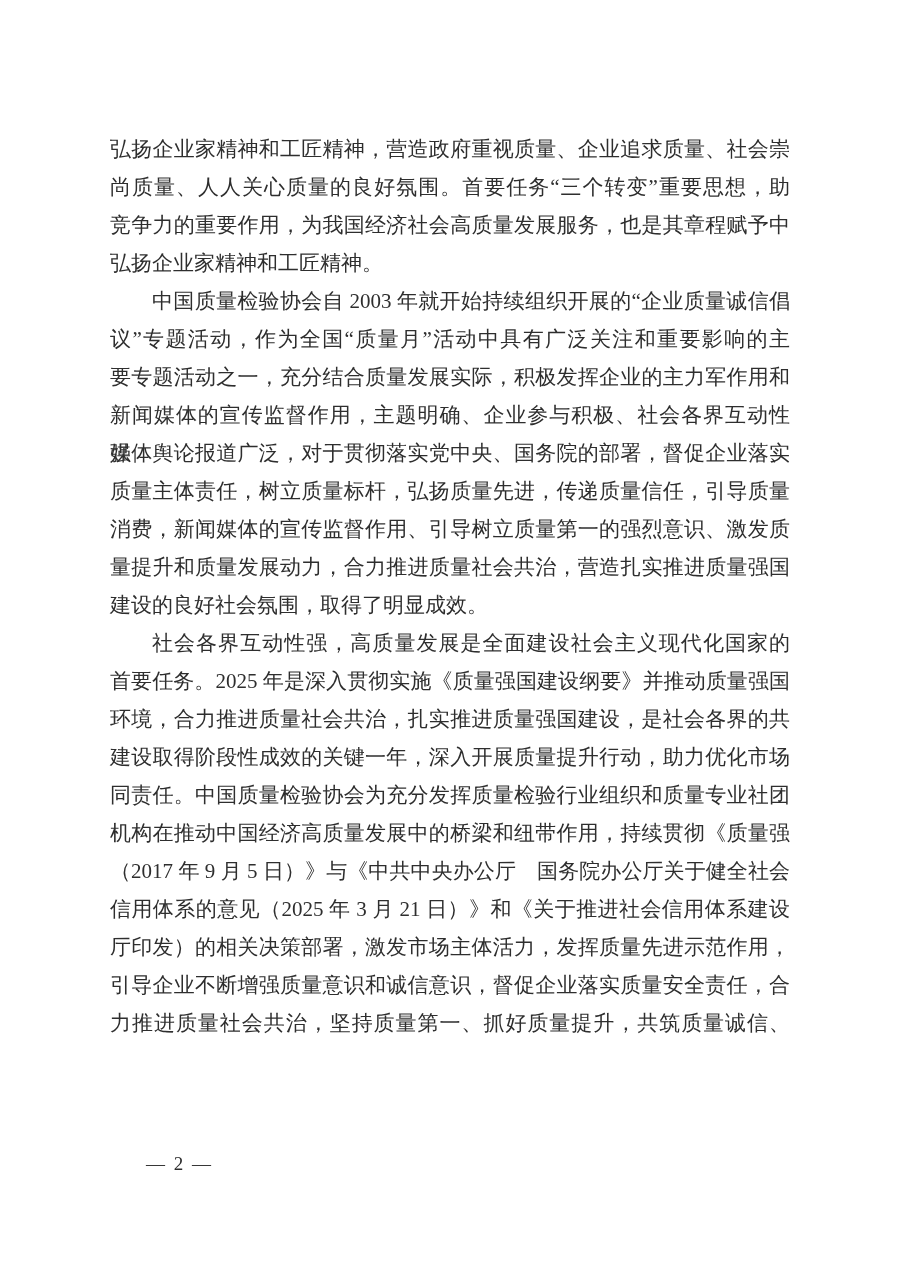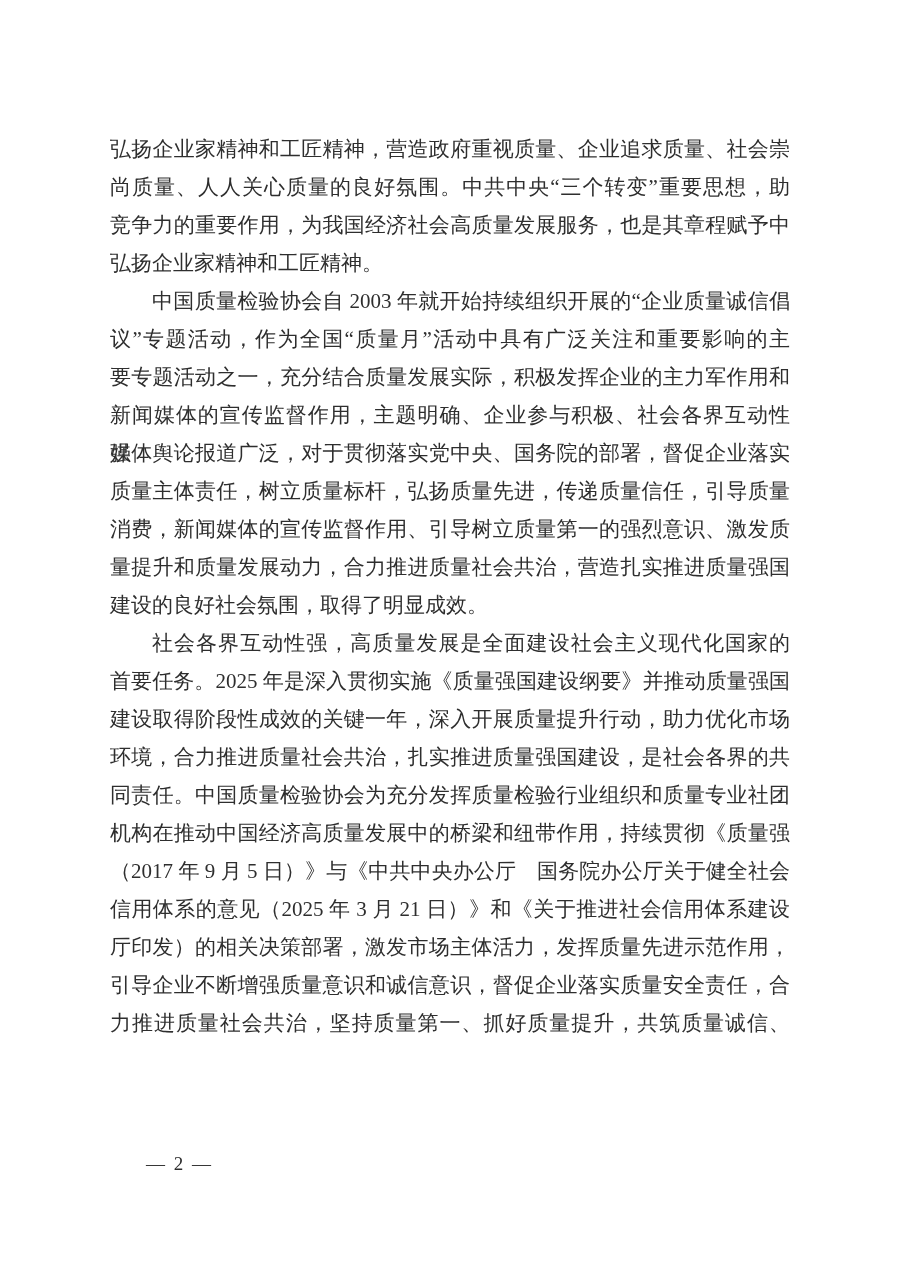--- a/index.html
+++ b/index.html
@@ -48,36 +48,36 @@
     letter-spacing: 2px;
     color: #2e2e2e;
   }
 </style>
 </head>
 <body>
 
 <div class="page">
   <div class="text-block" id="text-block">
       <div class="line fill">弘扬企业家精神和工匠精神，营造政府重视质量、企业追求质量、社会崇</div>
-      <div class="line fill">尚质量、人人关心质量的良好氛围。中共中央“三个转变”重要思想，助</div>
+      <div class="line fill">尚质量、人人关心质量的良好氛围。首要任务“三个转变”重要思想，助</div>
       <div class="line fill">竞争力的重要作用，为我国经济社会高质量发展服务，也是其章程赋予中</div>
       <div class="line">弘扬企业家精神和工匠精神。</div>
       <div class="line indent fill">中国质量检验协会自 2003 年就开始持续组织开展的“企业质量诚信倡</div>
       <div class="line fill">议”专题活动，作为全国“质量月”活动中具有广泛关注和重要影响的主</div>
       <div class="line fill">要专题活动之一，充分结合质量发展实际，积极发挥企业的主力军作用和</div>
       <div class="line fill">新闻媒体的宣传监督作用，主题明确、企业参与积极、社会各界互动性强、</div>
       <div class="line fill">媒体舆论报道广泛，对于贯彻落实党中央、国务院的部署，督促企业落实</div>
       <div class="line fill">质量主体责任，树立质量标杆，弘扬质量先进，传递质量信任，引导质量</div>
       <div class="line fill">消费，新闻媒体的宣传监督作用、引导树立质量第一的强烈意识、激发质</div>
       <div class="line fill">量提升和质量发展动力，合力推进质量社会共治，营造扎实推进质量强国</div>
       <div class="line">建设的良好社会氛围，取得了明显成效。</div>
       <div class="line indent fill">社会各界互动性强，高质量发展是全面建设社会主义现代化国家的</div>
       <div class="line fill">首要任务。2025 年是深入贯彻实施《质量强国建设纲要》并推动质量强国</div>
+      <div class="line fill">环境，合力推进质量社会共治，扎实推进质量强国建设，是社会各界的共</div>
       <div class="line fill">建设取得阶段性成效的关键一年，深入开展质量提升行动，助力优化市场</div>
-      <div class="line fill">环境，合力推进质量社会共治，扎实推进质量强国建设，是社会各界的共</div>
       <div class="line fill">同责任。中国质量检验协会为充分发挥质量检验行业组织和质量专业社团</div>
       <div class="line fill">机构在推动中国经济高质量发展中的桥梁和纽带作用，持续贯彻《质量强</div>
       <div class="line fill">（2017 年 9 月 5 日）》与《中共中央办公厅　国务院办公厅关于健全社会</div>
       <div class="line fill">信用体系的意见（2025 年 3 月 21 日）》和《关于推进社会信用体系建设</div>
       <div class="line fill">厅印发）的相关决策部署，激发市场主体活力，发挥质量先进示范作用，</div>
       <div class="line fill">引导企业不断增强质量意识和诚信意识，督促企业落实质量安全责任，合</div>
       <div class="line fill">力推进质量社会共治，坚持质量第一、抓好质量提升，共筑质量诚信、</div>
     </div>
   <div class="page-number">— 2 —</div>
 </div>

